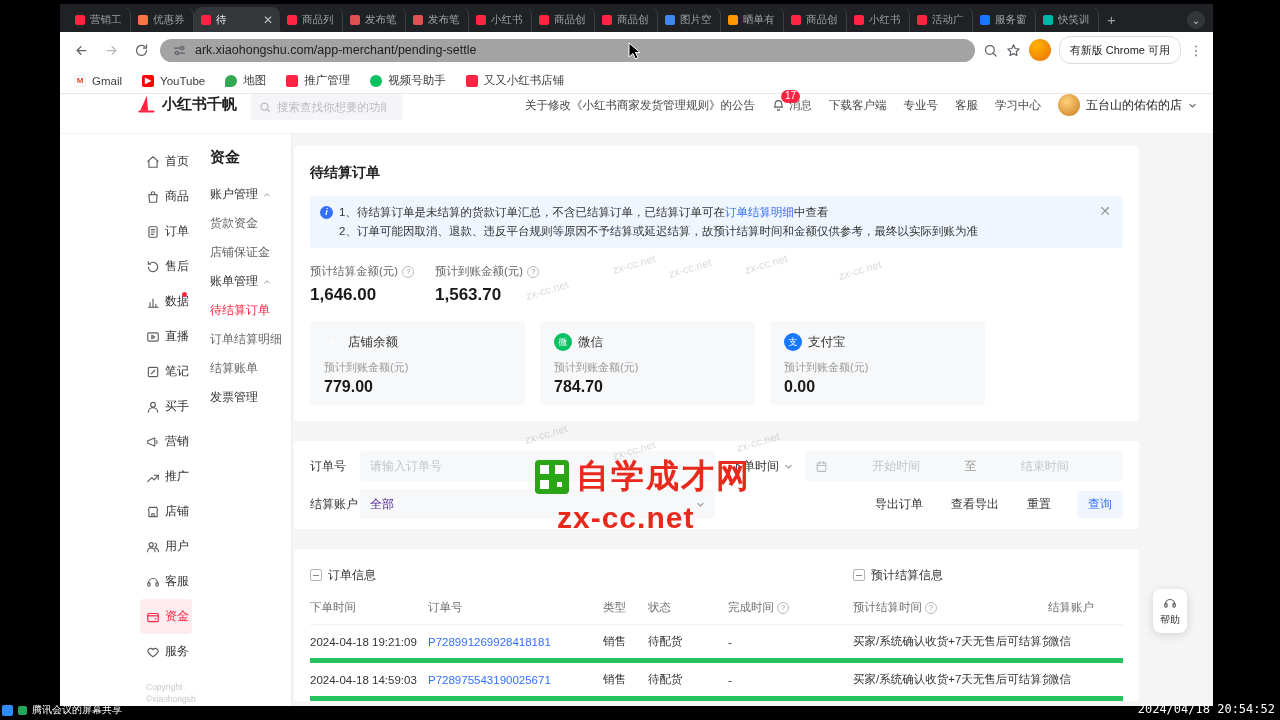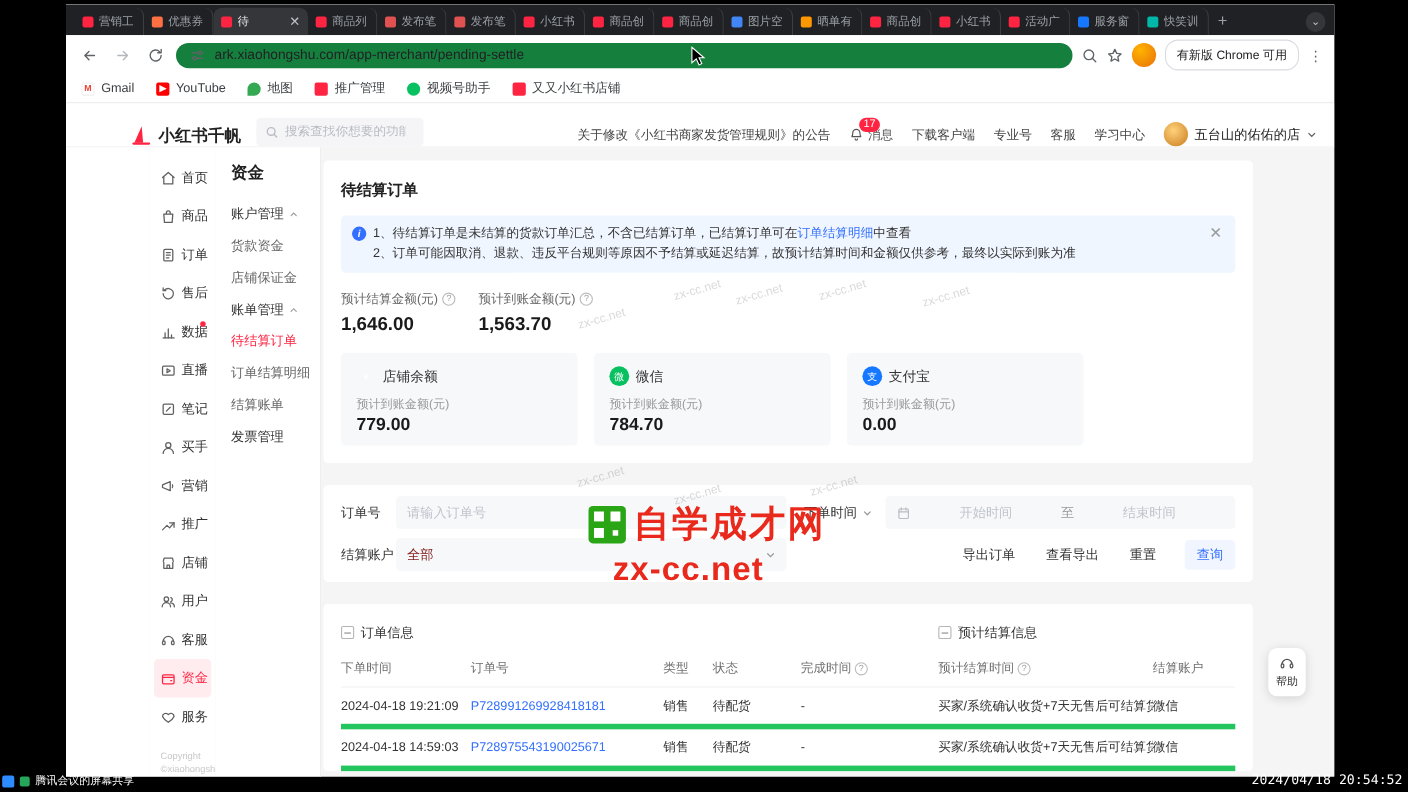--- a/index.html
+++ b/index.html
@@ -17,35 +17,35 @@
   .tlabel { white-space:nowrap; overflow:hidden; flex:1; }
   .tclose { color:#bdc1c6; font-size:12px; line-height:1; flex-shrink:0; }
   .newtab { color:#9aa0a6; font-size:15px; margin:0 0 4px 8px; }
   .tabchev { margin-left:auto; margin-bottom:3px; width:18px; height:18px; border-radius:50%; background:#35363a; color:#bdc1c6; display:flex; align-items:center; justify-content:center; font-size:10px; }
 
   
   .toolbar { height:36px; background:#fff; display:flex; align-items:center; padding:0 10px; gap:8px; flex-shrink:0; }
   .navbtn { width:22px; height:22px; display:flex; align-items:center; justify-content:center; color:#5f6368; flex-shrink:0; }
   .navbtn svg, .tbicon svg { width:15px; height:15px; }
   .navbtn.fwd { color:#b4b8bd; }
-  .urlbox { flex:1; height:23px; background:#15803d; border-radius:14px; display:flex; align-items:center; padding:0 12px; gap:8px; min-width:0; }
+  .urlbox { flex:1; height:23px; background:#a3a3a3; border-radius:14px; display:flex; align-items:center; padding:0 12px; gap:8px; min-width:0; }
   .urltext { font-size:12.5px; color:#202124; white-space:nowrap; overflow:hidden; }
   .tbicon { color:#5f6368; display:flex; align-items:center; flex-shrink:0; }
   .avatar-chrome { width:22px; height:22px; border-radius:50%; background:radial-gradient(circle at 35% 30%, #ffb300, #e8710a); flex-shrink:0; }
   .updatechip { height:28px; border:1px solid #dadce0; border-radius:12px; padding:0 10px; display:flex; align-items:center; font-size:11px; color:#202124; white-space:nowrap; flex-shrink:0; }
   .kebab { color:#5f6368; font-size:13px; width:14px; text-align:center; flex-shrink:0; }
 
   
   .bookmarks { height:26px; background:#fff; border-bottom:1px solid #e7e7e7; display:flex; align-items:center; padding:0 14px; gap:20px; flex-shrink:0; }
   .bm { display:flex; align-items:center; gap:6px; font-size:11.5px; color:#3c4043; white-space:nowrap; }
   .bmfav { width:12px; height:12px; border-radius:2px; display:flex; align-items:center; justify-content:center; font-size:8px; font-weight:bold; color:#fff; flex-shrink:0; }
 
   
   .page { flex:1; display:flex; flex-direction:column; min-height:0; background:#f5f5f6; position:relative; }
-  .pagenav { height:40px; background:#fff; display:flex; align-items:flex-end; padding:0 16px 0 58px; flex-shrink:0; border-bottom:1px solid #f2f2f2; }
+  .pagenav { height:40px; background:#fff; display:flex; align-items:flex-start; padding:0 16px 0 76px; flex-shrink:0; border-bottom:1px solid #f2f2f2; }
   .brand { display:flex; align-items:center; gap:6px; }
   .brandname { font-size:15px; font-weight:bold; color:#222; white-space:nowrap; }
   .gsearch { width:152px; height:26px; background:#f5f5f7; border-radius:4px; display:flex; align-items:center; gap:6px; padding:0 8px; margin-left:14px; color:#b9bcc2; }
   .gsearch input { border:none; outline:none; background:transparent; font-size:11.5px; width:110px; font-family:inherit; }
   .gsearch input::placeholder { color:#b9bcc2; }
   .nright { margin-left:auto; display:flex; align-items:center; gap:17px; font-size:11.5px; color:#444; white-space:nowrap; }
   .bellwrap { position:relative; display:flex; align-items:center; gap:4px; color:#555; }
   .bellwrap svg { width:13px; height:13px; }
   .badge { position:absolute; top:-8px; left:9px; background:#ff2442; color:#fff; font-size:10px; border-radius:8px; padding:1.5px 4px; line-height:1; }
   .storeacct { display:flex; align-items:center; gap:6px; color:#222; font-size:12px; }
@@ -89,21 +89,21 @@
   .acctsub { font-size:11px; color:#999; margin-top:9px; }
   .acctval { font-size:16px; font-weight:bold; color:#1a1a1a; margin-top:3px; }
 
   .card2 { margin-top:20px; padding:10px 16px; }
   .frow { display:flex; align-items:center; height:30px; }
   .frow + .frow { margin-top:8px; }
   .flabel { width:50px; font-size:12px; color:#333; flex-shrink:0; }
   .finput { width:355px; height:30px; background:#f7f8fa; border-radius:4px; display:flex; align-items:center; padding:0 10px; font-size:12px; }
   .finput input { border:none; outline:none; background:transparent; width:100%; font-size:12px; color:#333; font-family:inherit; }
   .finput input::placeholder { color:#c0c4cc; }
-  .fselect { width:355px; height:30px; background:#f7f8fa; border-radius:4px; display:flex; align-items:center; justify-content:space-between; padding:0 10px; font-size:12px; color:#7f1d1d; }
+  .fselect { width:355px; height:30px; background:#f7f8fa; border-radius:4px; display:flex; align-items:center; justify-content:space-between; padding:0 10px; font-size:12px; color:#4c1d95; }
   .fright { margin-left:auto; display:flex; align-items:center; }
   .timesel { display:flex; align-items:center; gap:5px; font-size:12px; color:#333; }
   .timesel svg, .fselect svg { width:9px; height:9px; }
   .daterange { width:318px; height:30px; background:#f7f8fa; border-radius:4px; display:flex; align-items:center; padding:0 10px; font-size:12px; color:#c0c4cc; margin-left:12px; }
   .daterange svg { width:13px; height:13px; color:#b9bcc2; flex-shrink:0; }
   .daterange .ph { flex:1; text-align:center; }
   .daterange .zhi { color:#999; }
   .textbtn { font-size:12px; color:#333; margin-left:28px; white-space:nowrap; }
   .querybtn { font-size:12px; color:#3370ff; margin-left:26px; background:rgba(51,112,255,0.07); padding:5px 11px; border-radius:4px; }
 

